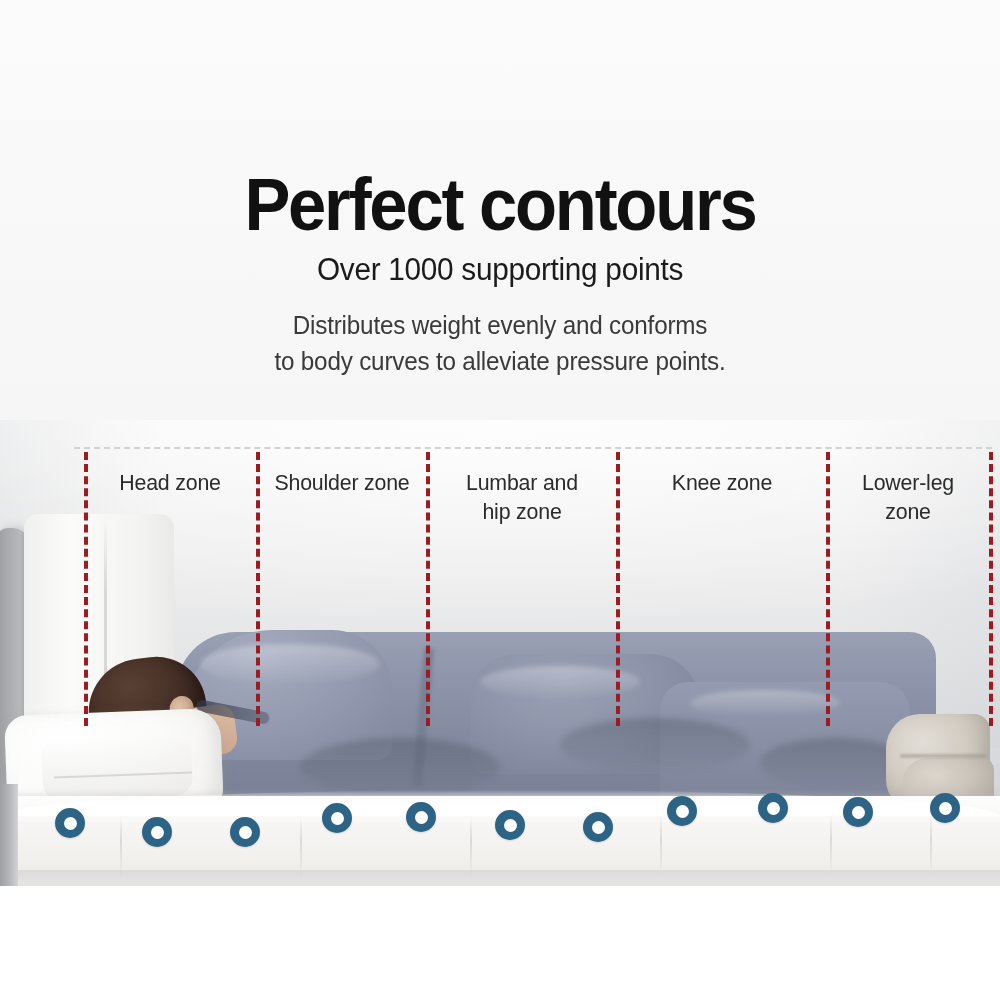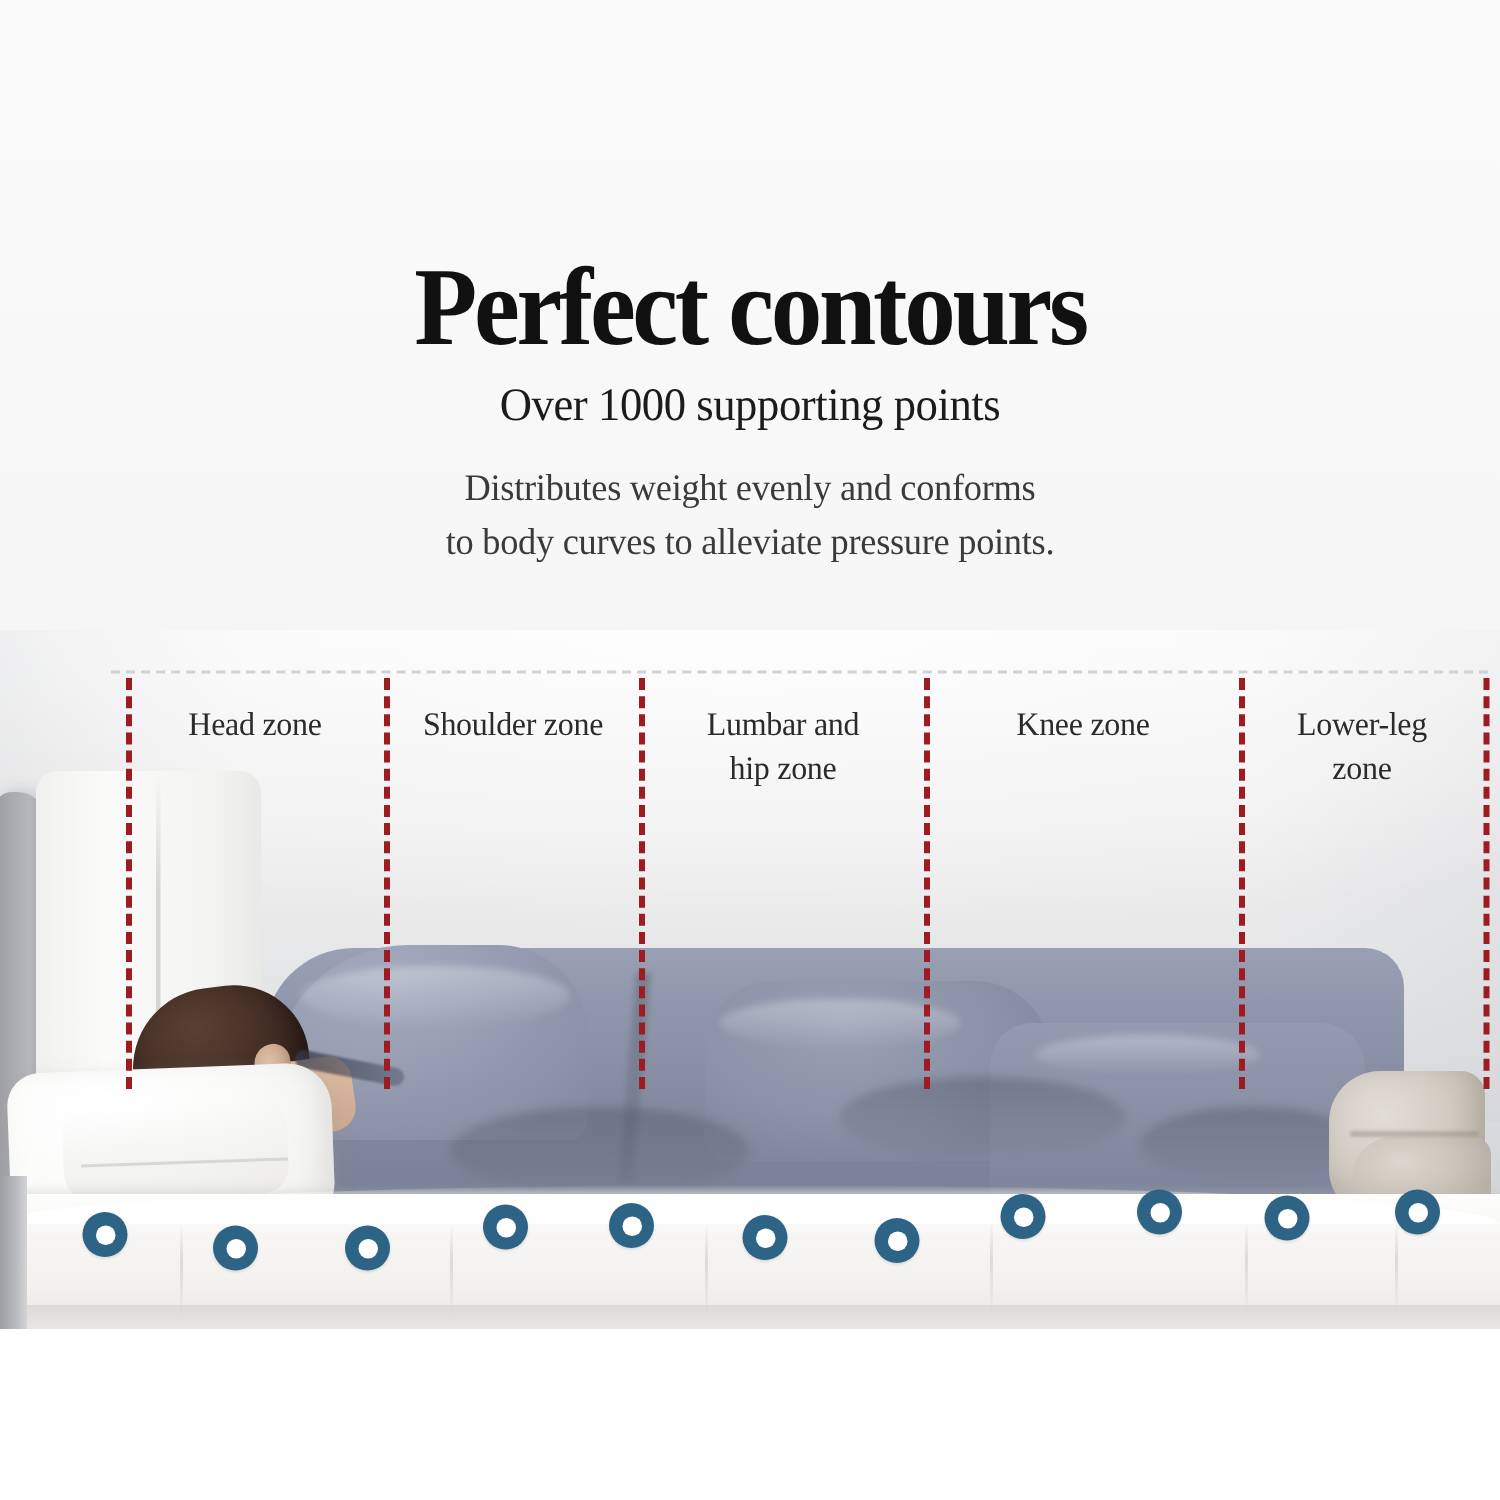--- a/index.html
+++ b/index.html
@@ -10,21 +10,20 @@
   body {
     font-family: "Liberation Sans", sans-serif;
   }
 
   #poster {
     position: relative;
     width: 1000px;
     height: 1000px;
     background: #eab308;
     overflow: hidden;
-    font-family: Liberation Serif, serif;
   }
 
   
   .text-block {
     position: absolute;
     left: 0;
     top: 0;
     width: 1000px;
     height: 420px;
     background: linear-gradient(180deg, #fbfbfb 0%, #f8f8f8 60%, #f6f6f6 100%);

